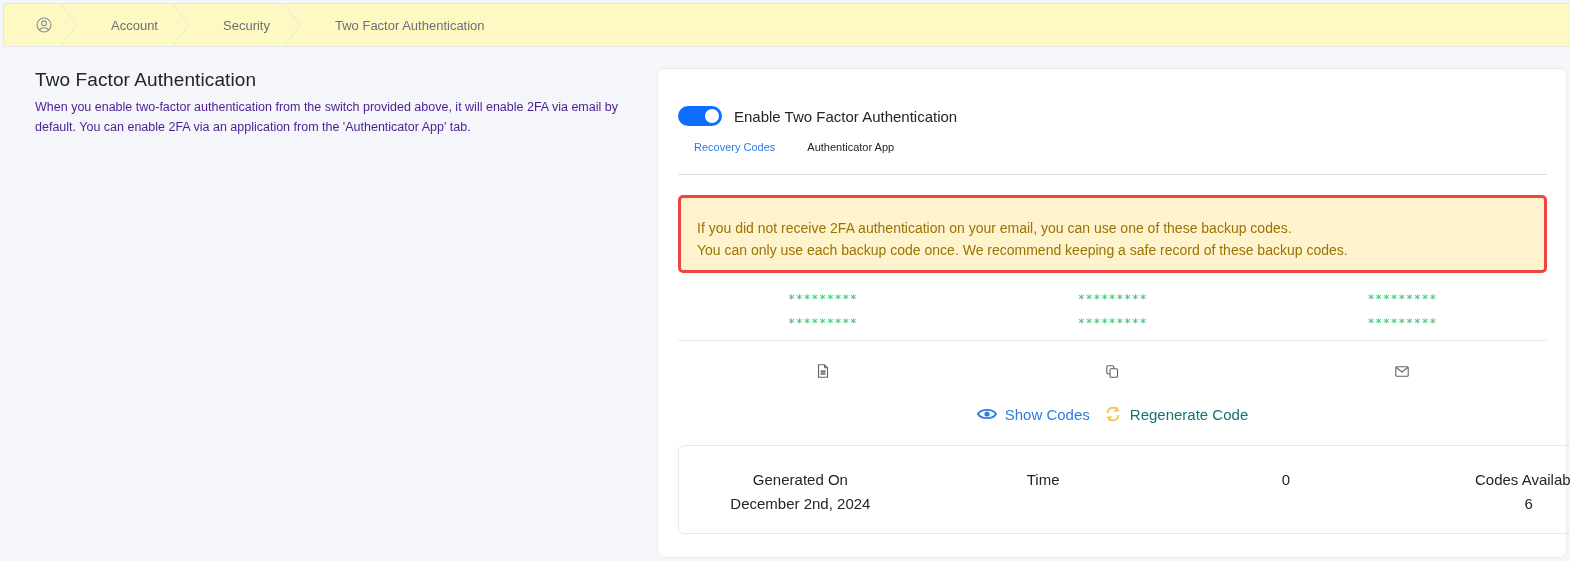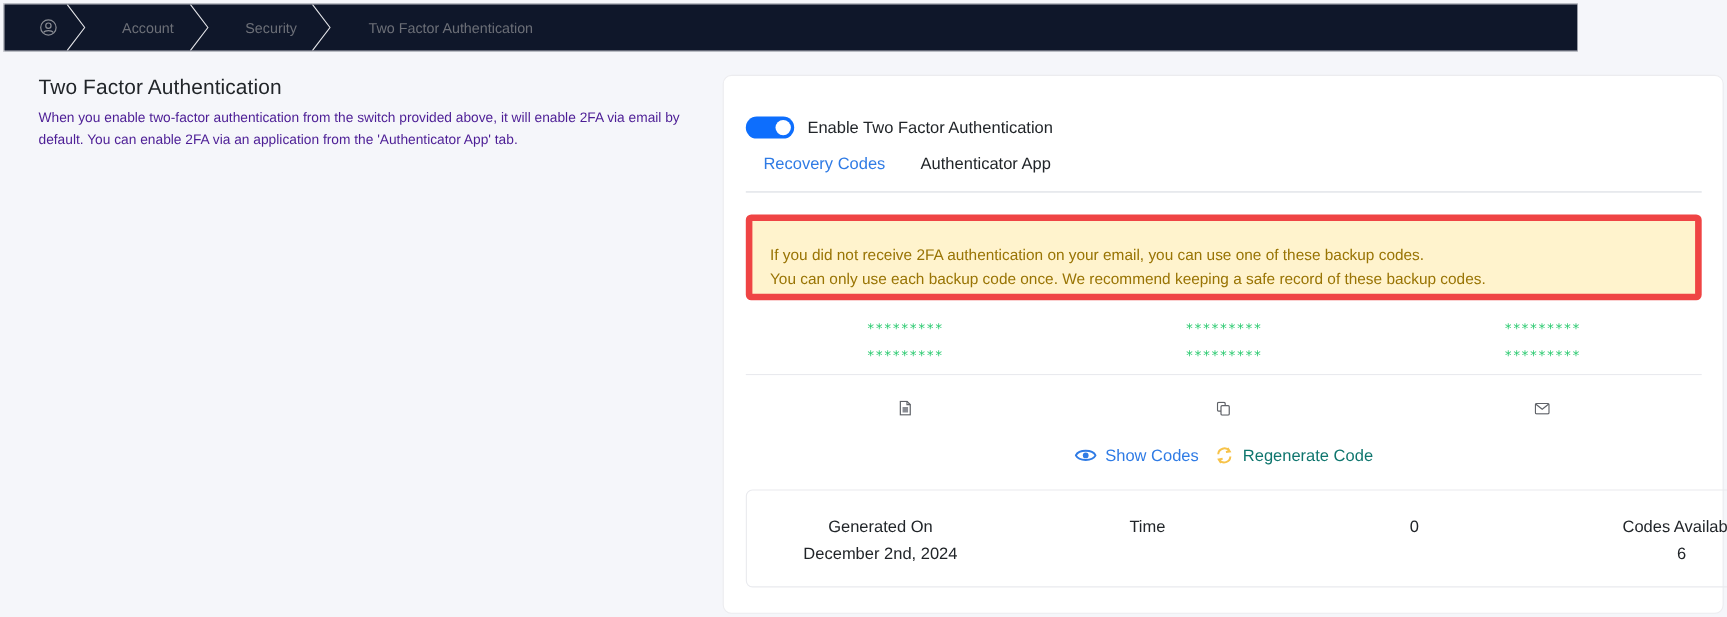--- a/index.html
+++ b/index.html
@@ -1,42 +1,42 @@
 <!DOCTYPE html>
 <html><head>
 <meta charset="utf-8">
 <style>
   * { box-sizing: border-box; margin: 0; padding: 0; }
   html, body { width: 1570px; height: 561px; overflow: hidden; }
   body { background: #f5f6fa; font-family: "Liberation Sans", "DejaVu Sans", sans-serif; color: #212529; position: relative; }
 
-  .breadcrumb-bar { position: absolute; left: 3px; top: 3px; width: 1431px; height: 44px; background: #0f172a; border-top: 1px solid #e6e7ea; border-left: 1px solid #e6e7ea; border-bottom: 1px solid #e6e7ea; display: flex; align-items: flex-end; }
+  .breadcrumb-bar { position: absolute; left: 3px; top: 3px; width: 1567px; height: 44px; background: #fef9c3; border-top: 1px solid #e6e7ea; border-left: 1px solid #e6e7ea; border-bottom: 1px solid #e6e7ea; display: flex; align-items: flex-end; }
   .crumb { position: relative; height: 100%; display: flex; align-items: center; font-size: 13px; color: #6c6f77; }
   .crumb .sep { position: absolute; right: -2px; top: 0; height: 100%; width: 18px; }
   .crumb.home { width: 72px; padding-left: 32px; }
   .crumb.c1 { width: 112px; padding-left: 35px; }
   .crumb.c2 { width: 111px; padding-left: 35px; }
   .crumb.c3 { padding-left: 36px; }
 
   .left-title { position: absolute; left: 35px; top: 69px; font-size: 19px; color: #212529; font-weight: 500; letter-spacing: 0.1px; }
   .left-desc { position: absolute; left: 35px; top: 97px; width: 600px; font-size: 12.5px; line-height: 20px; color: #4c1d95; }
 
   .card { position: absolute; left: 657px; top: 68px; width: 910px; height: 490px; background: #fff; border-radius: 8px; border: 1px solid #ececef; }
 
   .toggle-row { position: absolute; left: 20px; top: 21px; display: flex; align-items: center; margin-top: 16px; }
   .toggle { width: 44px; height: 20px; border-radius: 10px; background: #0d6efd; position: relative; }
   .toggle .knob { position: absolute; right: 3px; top: 3px; width: 14px; height: 14px; border-radius: 50%; background: #fff; }
   .toggle-label { margin-left: 12px; font-size: 15px; color: #212529; }
 
   .tabs { position: absolute; left: 20px; top: 68px; width: 869px; height: 38px; border-bottom: 1px solid #d7dbe2; display: flex; }
-  .tab { font-size: 15px; padding: 4px 16px 0 16px; height: 100%; }
+  .tab { font-size: 11px; padding: 4px 16px 0 16px; height: 100%; }
   .tab.active { color: #2f7be5; }
   .tab.inactive { color: #212529; padding-left: 16px; }
 
-  .alert { position: absolute; left: 20px; top: 126px; width: 869px; height: 78px; background: #fff3cd; border: 6px solid #ef4444; border-radius: 5px; padding: 19px 16px; font-size: 14px; line-height: 22px; color: #997404; }
+  .alert { position: absolute; left: 20px; top: 126px; width: 869px; height: 78px; background: #fff3cd; border: 3px solid #ef4444; border-radius: 5px; padding: 19px 16px; font-size: 14px; line-height: 22px; color: #997404; }
 
   .codes-grid { position: absolute; left: 20px; top: 222px; width: 869px; display: grid; grid-template-columns: repeat(3, 1fr); row-gap: 8px; }
   .code { text-align: center; font-size: 12px; color: #24c86b; font-family: "DejaVu Sans Mono", monospace; letter-spacing: 0.5px; height: 16px; line-height: 16px; }
   .codes-divider { position: absolute; left: 20px; top: 271px; width: 869px; height: 1px; background: #e9eaee; }
 
   .icon-row { position: absolute; left: 20px; top: 294px; width: 869px; display: grid; grid-template-columns: repeat(3, 1fr); }
   .icon-cell { display: flex; justify-content: center; }
   .icon-btn { width: 16px; height: 16px; display: flex; align-items: center; justify-content: center; cursor: pointer; }
 
   .action-row { position: absolute; left: 20px; top: 336px; width: 869px; display: flex; justify-content: center; gap: 14px; }

